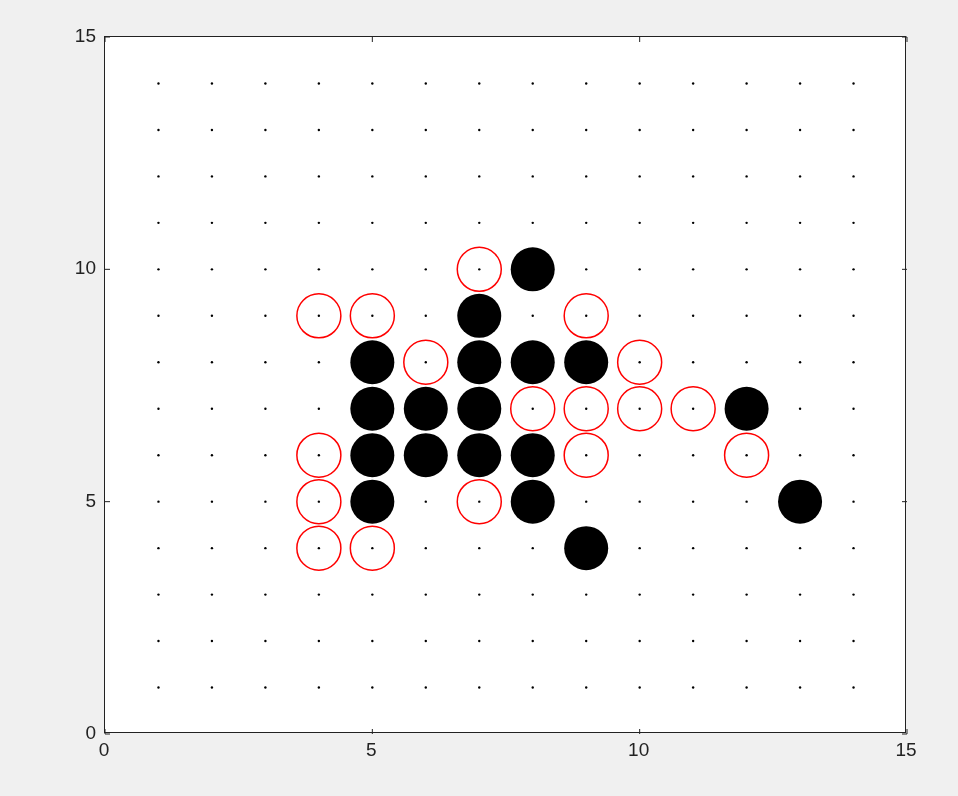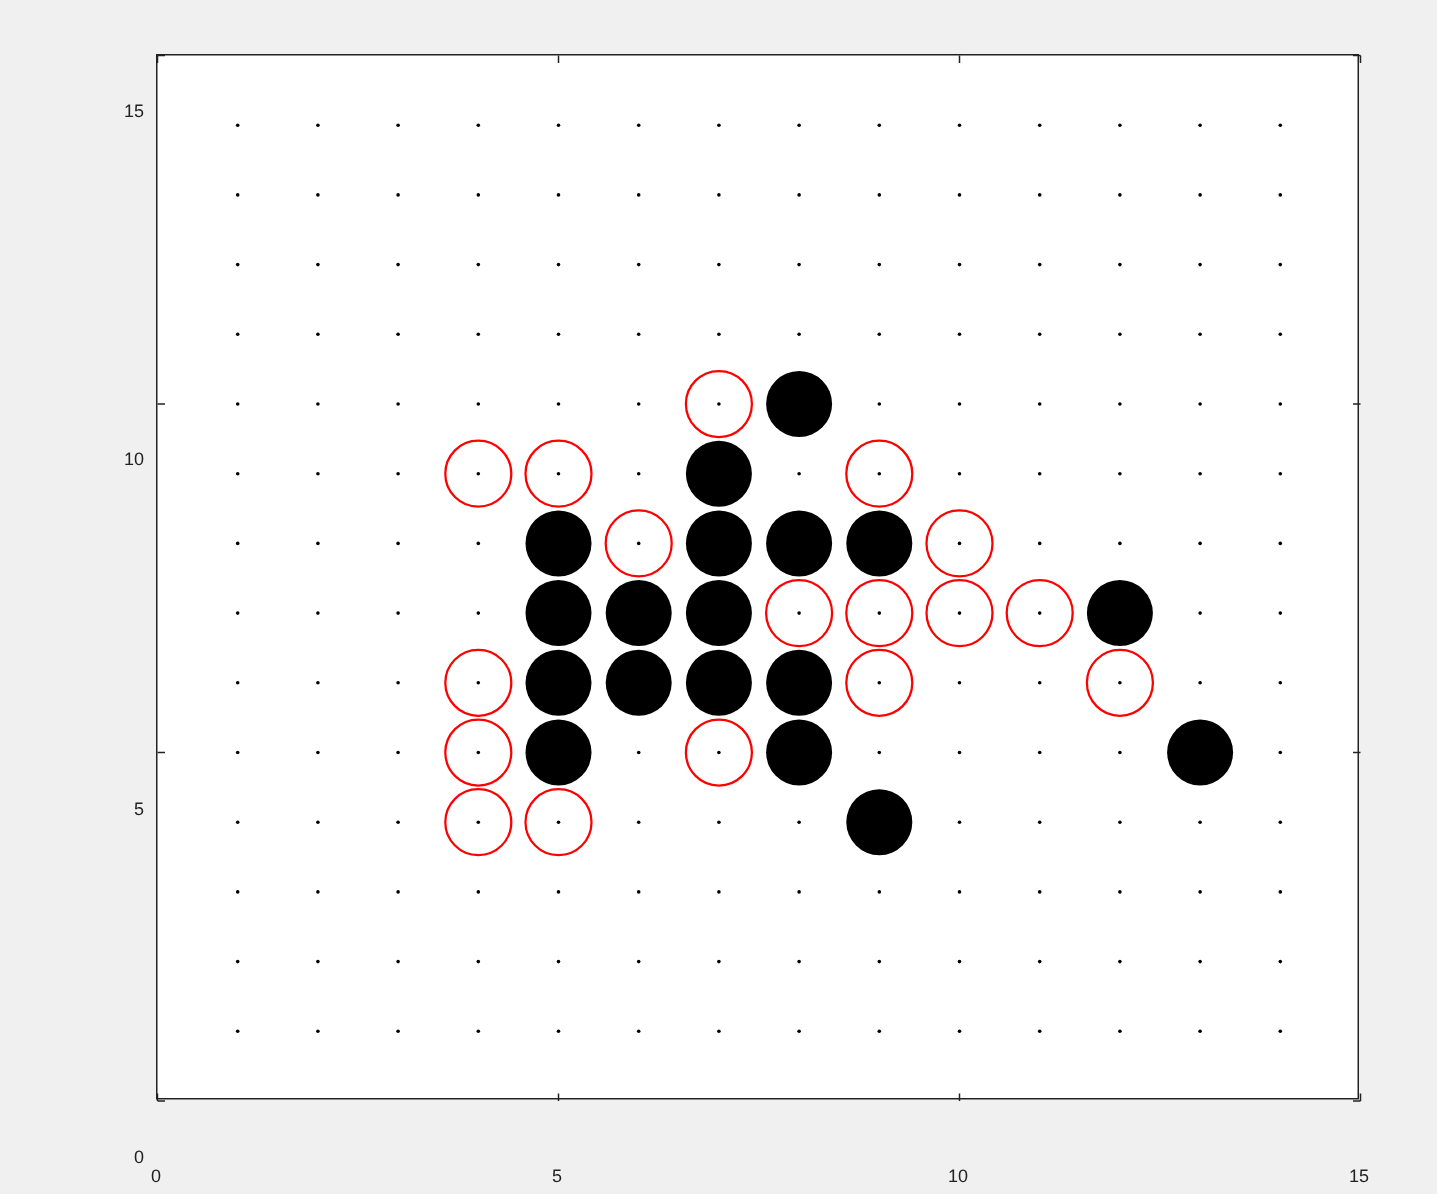--- a/index.html
+++ b/index.html
@@ -28,23 +28,22 @@
     position: absolute;
     left: 0;
     top: 0;
     width: 100%;
     height: 100%;
     overflow: visible;
   }
   .tick-label {
     position: absolute;
     color: #222;
-    font-size: 12px;
+    font-size: 19px;
     user-select: none;
-    margin-top: 38px;
   }
   .xlabel { transform: translateX(-50%); }
   .ylabel { transform: translateY(-50%); text-align: right; }
 </style>
 </head>
 <body>
 
 <div class="figure-bg">
   <div class="axes" id="axes" style="left: 104px; top: 36px; width: 802px; height: 697px;">
     <svg id="plot-svg">

